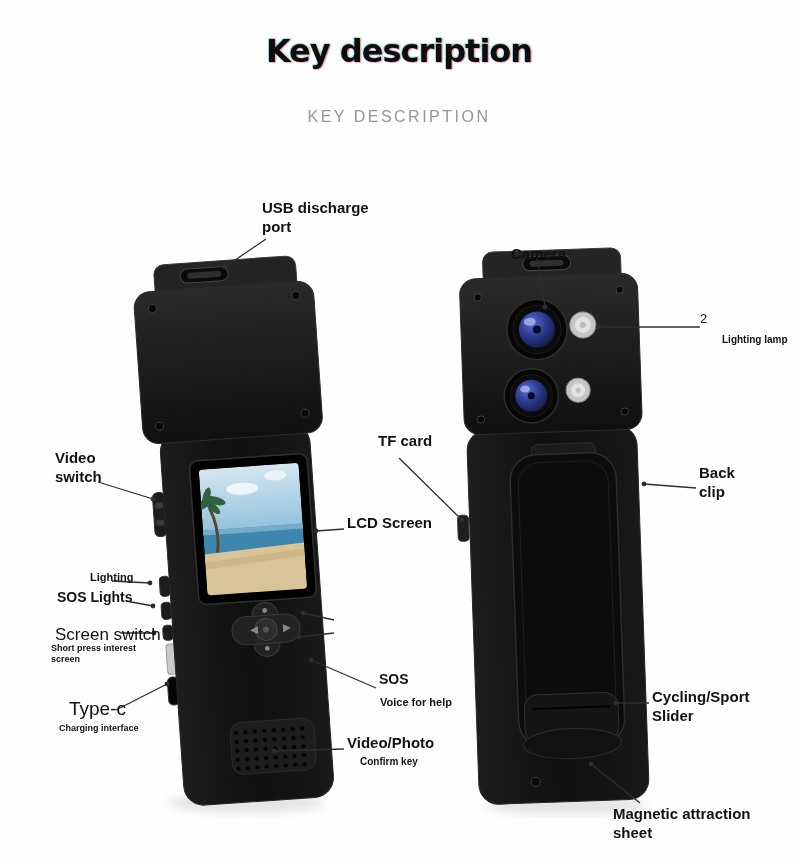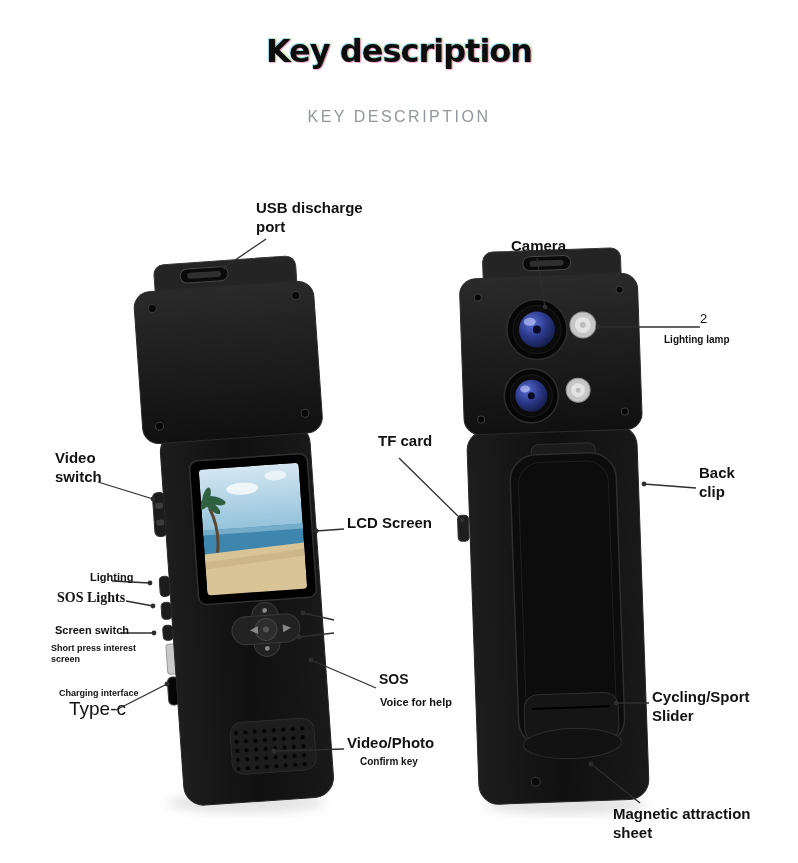--- a/index.html
+++ b/index.html
@@ -6,22 +6,22 @@
   .stage{position:relative;width:798px;height:863px;margin:0 auto;background:#fefefe;overflow:hidden;
          font-family:"Liberation Sans",sans-serif;}
   .title{position:absolute;top:32px;left:0;right:0;text-align:center;z-index:3;
          font-family:"DejaVu Sans",sans-serif;font-weight:800;font-size:32px;letter-spacing:-1px;color:#0d0d0d;
          text-shadow:1px 1px 0 rgba(233,30,140,.38), -1px -1px 0 rgba(0,180,235,.35), 2px -1px 0 rgba(130,200,60,.28);}
   .subtitle{position:absolute;top:108px;left:0;right:0;text-align:center;z-index:3;
          font-size:16px;letter-spacing:2.5px;color:#92979b;font-weight:400;}
   .scene{position:absolute;left:0;top:0;z-index:1;}
   .co{position:absolute;z-index:4;color:#121212;white-space:pre-line;line-height:1.25;}
   .b15{font-weight:bold;font-size:15px;}
-  .b14{font-weight:bold;font-size:14px;font-family:Liberation Serif, serif;}
-  .b13{font-weight:bold;font-size:11px;}
+  .b14{font-weight:bold;font-size:14px;}
+  .b13{font-weight:normal;font-size:17px;}
   .b11{font-weight:bold;font-size:11px;padding-left:20px;}
   .b10{font-weight:bold;font-size:10px;}
   .b9{font-weight:bold;font-size:9px;}
   .n20{font-weight:700;font-size:14px;}
   .n19{font-weight:400;font-size:19px;}
   .n13{font-weight:400;font-size:13px;}
 </style>
 </head>
 <body>
 
@@ -216,40 +216,40 @@
         <circle cx="303" cy="613" r="2.4"></circle>
         <circle cx="299" cy="637" r="2.4"></circle>
       <circle cx="311" cy="660" r="2.4"></circle>
         <circle cx="167" cy="684" r="2.4"></circle>
         <circle cx="274" cy="751" r="2.4"></circle>
       <circle cx="616" cy="703" r="2.4"></circle>
         <circle cx="591" cy="764" r="2.4"></circle>
     </g>
   </svg>
 
-  <div class="co b15" style="left:256px;top:199px">USB discharge
+  <div class="co b15" style="left:262px;top:199px">USB discharge
 port</div>
-  <div class="co b15" style="left:511px;top:237px">Camera</div>
+  <div class="co b15" style="left:511px;top:245px">Camera</div>
   <div class="co n13" style="left:700px;top:311px">2</div>
-  <div class="co b10" style="left:664px;top:334px">Lighting lamp</div>
+  <div class="co b10" style="left:722px;top:334px">Lighting lamp</div>
   <div class="co b15" style="left:55px;top:449px">Video
 switch</div>
   <div class="co b15" style="left:378px;top:432px">TF card</div>
   <div class="co b15" style="left:699px;top:464px">Back
 clip</div>
   <div class="co b15" style="left:347px;top:514px">LCD Screen</div>
   <div class="co b11" style="left:70px;top:571px">Lighting</div>
   <div class="co b14" style="left:57px;top:589px">SOS Lights</div>
   <div class="co b13" style="left:55px;top:624px">Screen switch</div>
   <div class="co b9" style="left:51px;top:643px">Short press interest
 screen</div>
   <div class="co n20" style="left:379px;top:671px">SOS</div>
   <div class="co b11" style="left:360px;top:696px">Voice for help</div>
   <div class="co n19" style="left:69px;top:697px">Type-c</div>
-  <div class="co b9" style="left:59px;top:688px">Charging interface</div>
+  <div class="co b9" style="left:59px;top:723px">Charging interface</div>
   <div class="co b15" style="left:347px;top:734px">Video/Photo</div>
   <div class="co b10" style="left:360px;top:756px">Confirm key</div>
   <div class="co b15" style="left:652px;top:688px">Cycling/Sport
 Slider</div>
   <div class="co b15" style="left:613px;top:805px">Magnetic attraction
 sheet</div>
 
 </div>
 
 </body></html>

